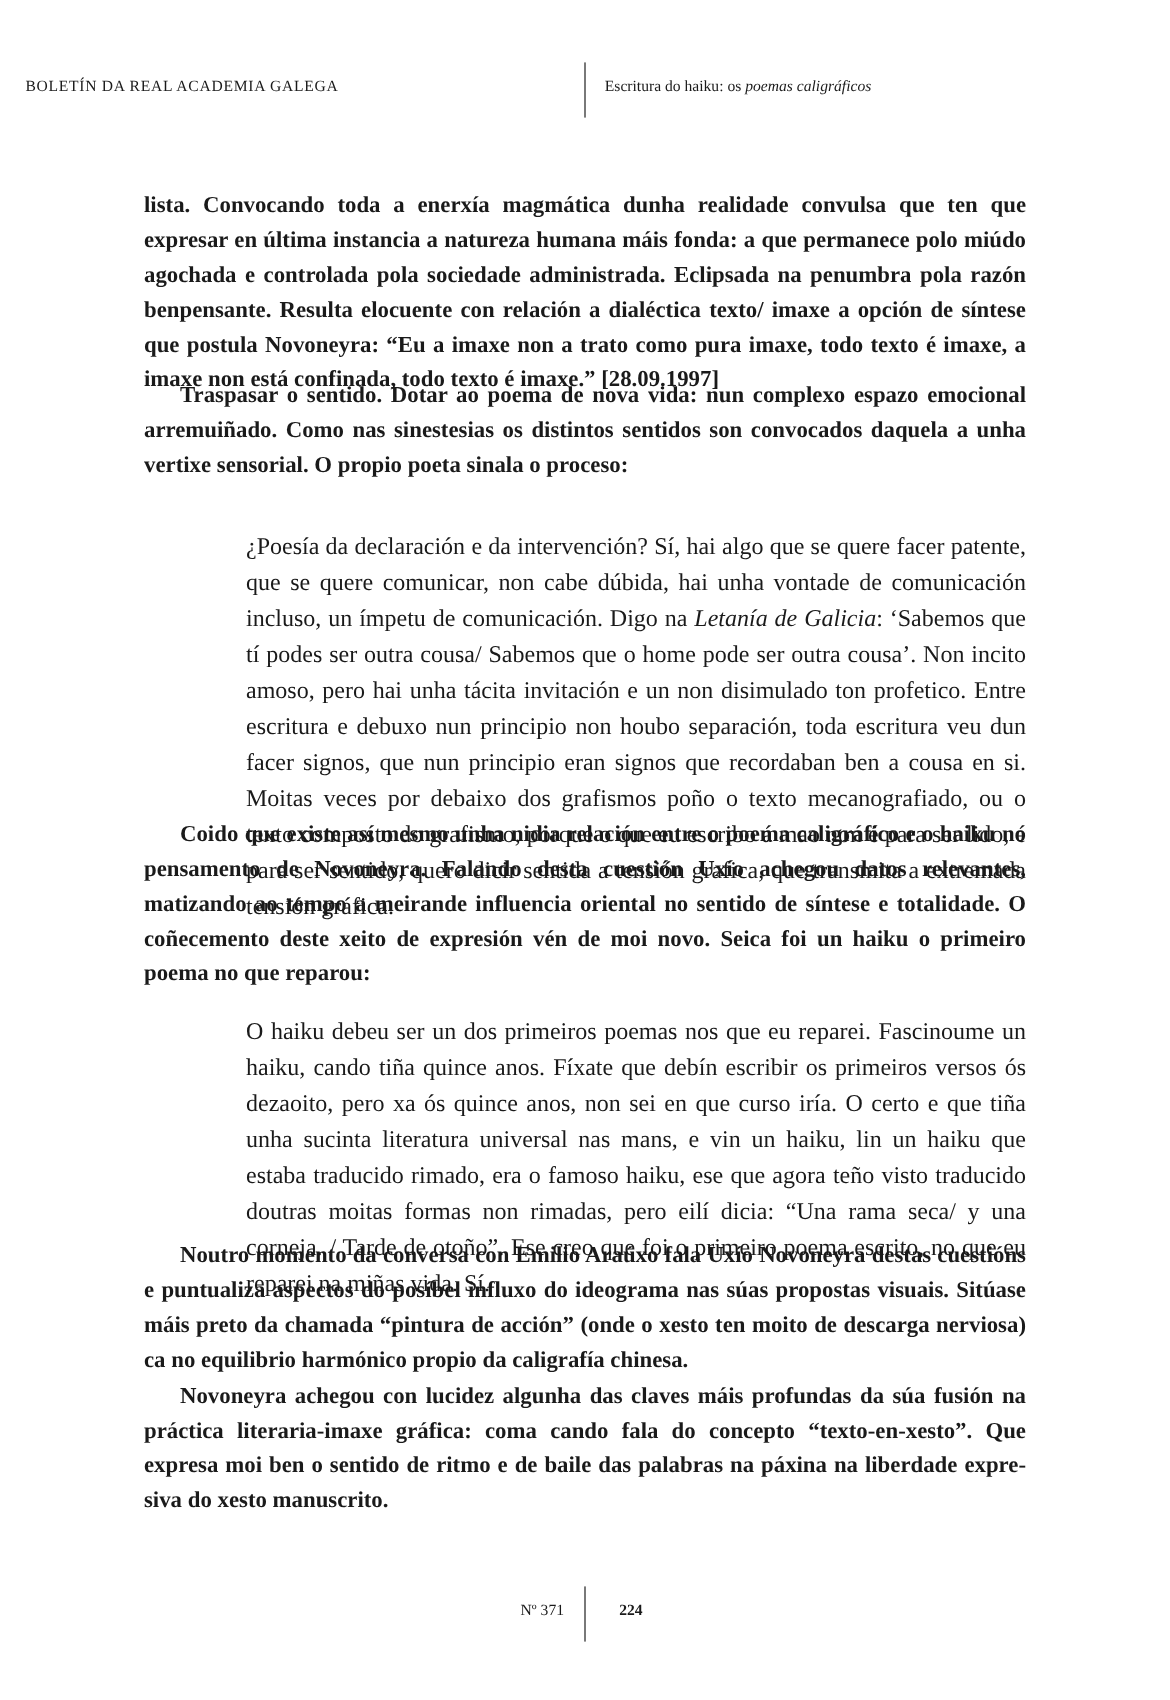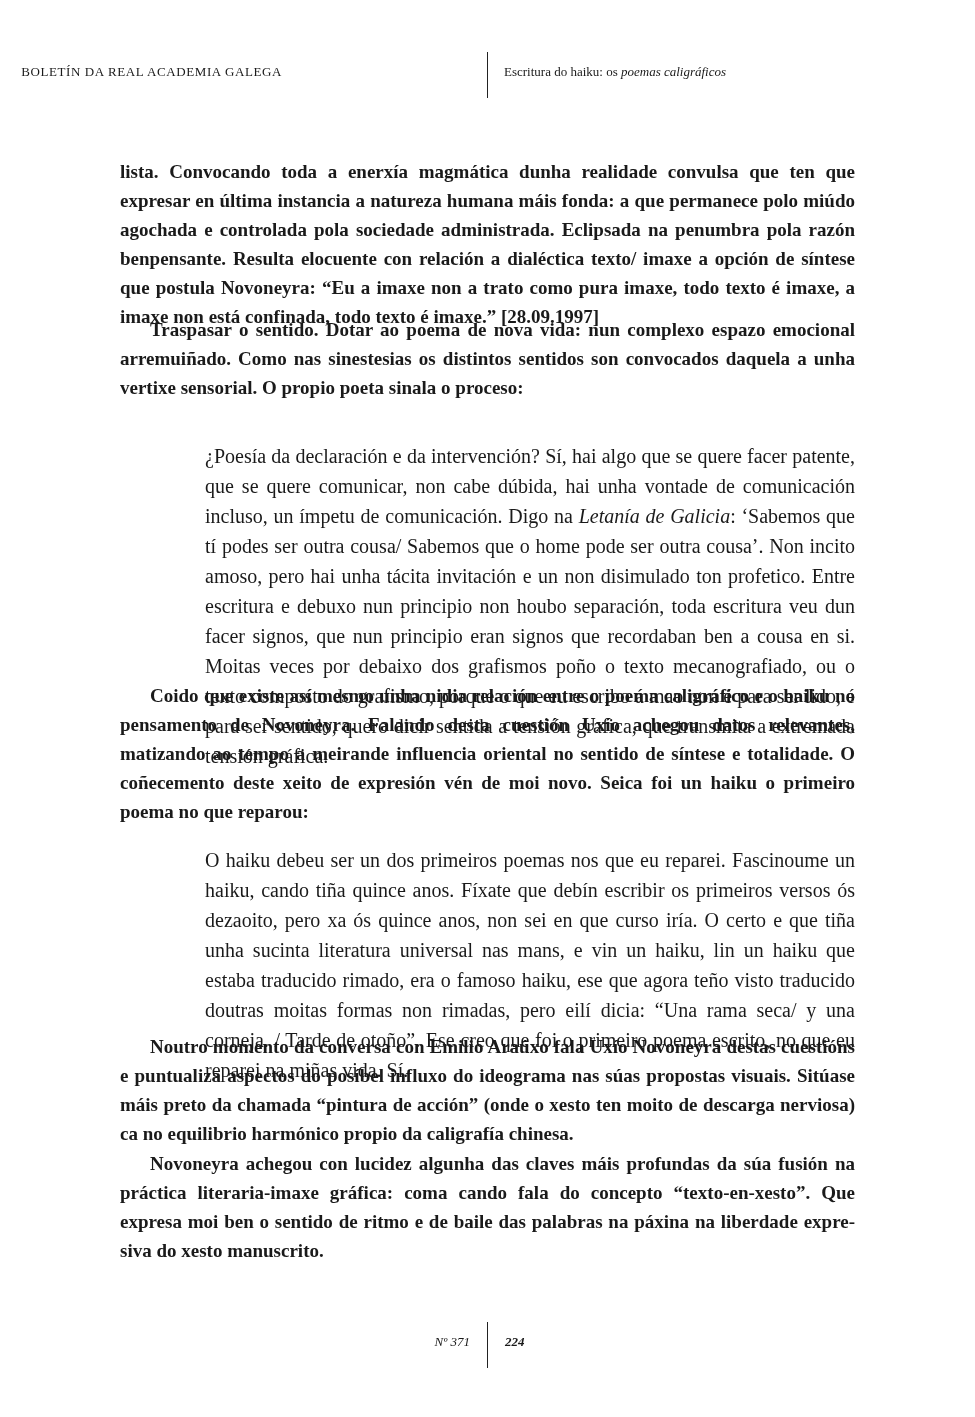--- a/index.html
+++ b/index.html
@@ -37,30 +37,30 @@
     .quote i { font-style: italic; }
     .quote b { font-weight: normal; }
     .p1 { top: 157px; }
     .p2 { top: 315px; }
     .q1 { top: 441px; }
     .p3 { top: 681px; }
     .q2 { top: 845px; }
     .p4 { top: 1032px; }
     .p5 { top: 1149px; }
     .footer {
-      position: absolute; top: 1322px; left: 0; width: 975px; height: 46px; font-style: italic;
+      position: absolute; top: 1322px; left: 0; width: 975px; height: 46px;
     }
     .footer .left {
       position: absolute; right: 505px; top: 12px; font-size: 13px; white-space: nowrap;
     }
     .footer .divider {
       position: absolute; left: 487px; top: 0; width: 1px; height: 46px; background: #222;
     }
     .footer .right {
-      position: absolute; left: 505px; top: 12px; font-size: 13px; font-weight: bold; white-space: nowrap;
+      position: absolute; left: 516px; top: 12px; font-size: 13px; font-weight: bold; white-space: nowrap;
     }
   </style>
 </head>
 <body>
 
 <div class="header">
   <span class="left">BOLETÍN DA REAL ACADEMIA GALEGA</span>
   <span class="divider"></span>
   <span class="right"><span>Escritura do haiku: os </span><i>poemas caligráficos</i></span>
 </div>

